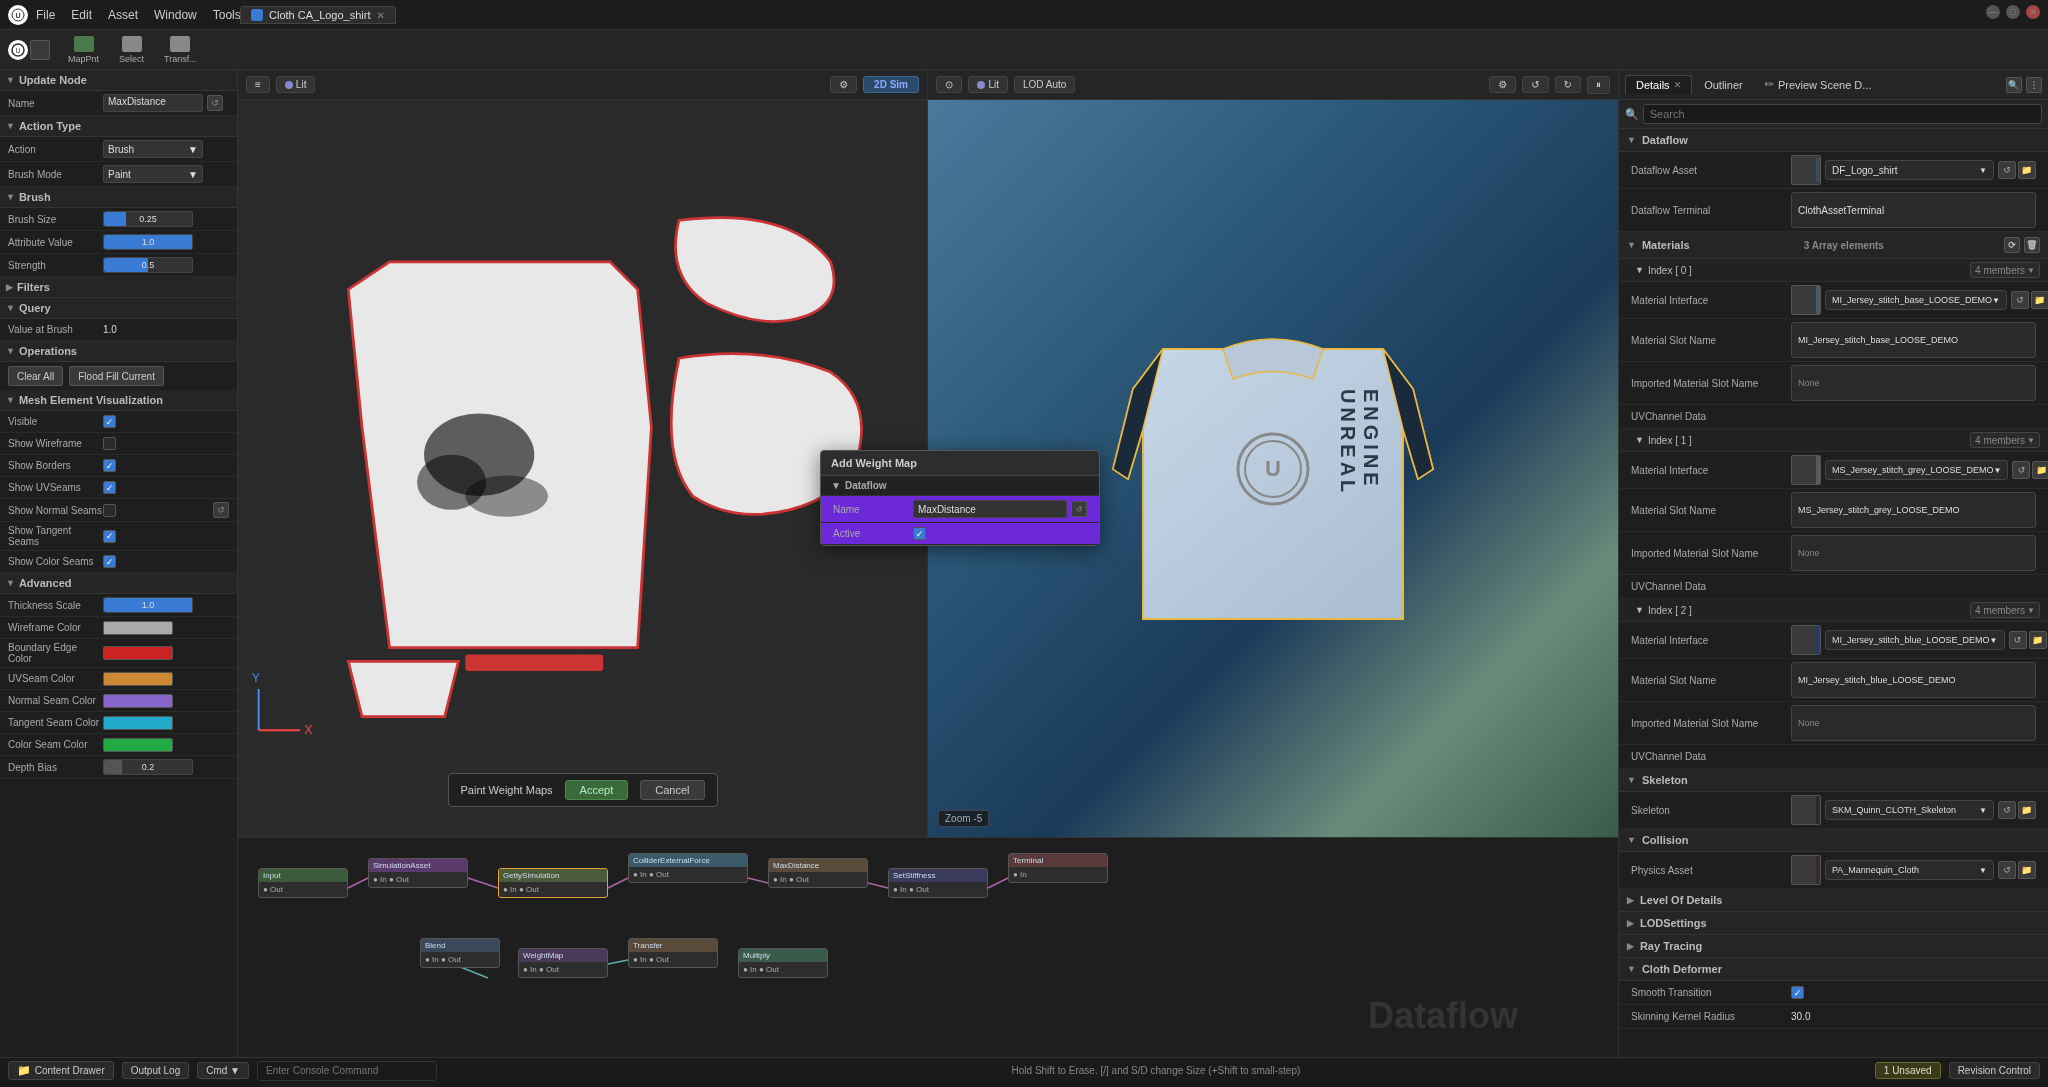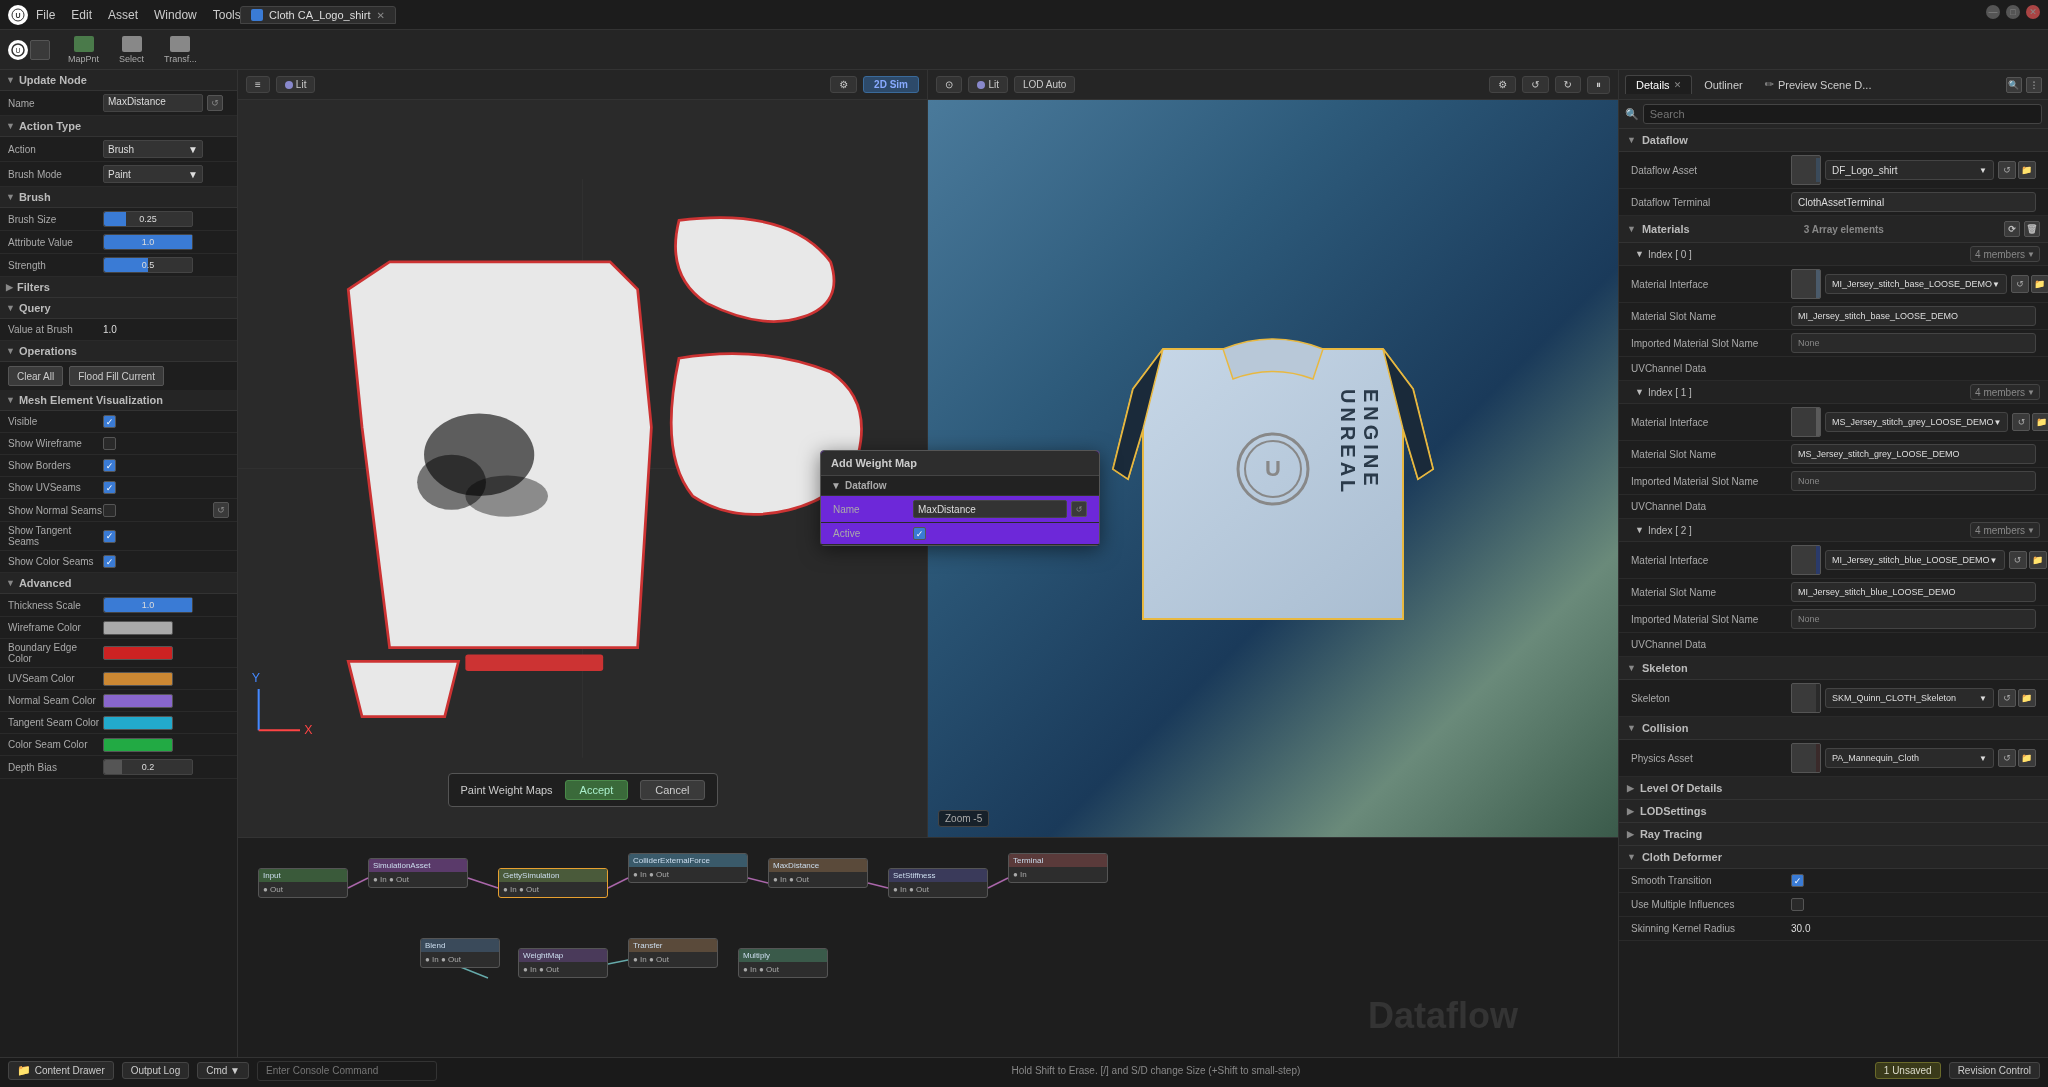--- a/index.html
+++ b/index.html
@@ -446,21 +446,21 @@
       align-items: center;
     }
     .r-text-input {
       flex: 1;
       background: #2a2a2a;
       border: 1px solid #444;
       border-radius: 3px;
       color: #ddd;
       font-size: 10px;
       padding: 2px 6px;
-      height: 20px;
+      height: 36px;
     }
     .r-asset-picker {
       flex: 1;
       display: flex;
       align-items: center;
       gap: 4px;
     }
     .asset-thumb {
       width: 30px; height: 30px;
       background: #3a3a3a;
@@ -1407,26 +1407,20 @@
       </div>
       <div class="r-prop-row">
         <span class="r-prop-label">Smooth Transition</span>
         <div class="r-prop-value">
           <div class="checkbox">
               <span style="color:#fff;font-size:9px;">✓</span>
             </div>
         </div>
       </div>
       <div class="r-prop-row">
-        <span class="r-prop-label">Use Multiple Influences</span>
-        <div class="r-prop-value">
-          <div class="checkbox-empty"></div>
-        </div>
-      </div>
-      <div class="r-prop-row">
         <span class="r-prop-label">Skinning Kernel Radius</span>
         <div class="r-prop-value">
           <span style="font-size:10px;color:#ddd;">30.0</span>
         </div>
       </div>
 
     </div>
   </div>
 
 </div>

